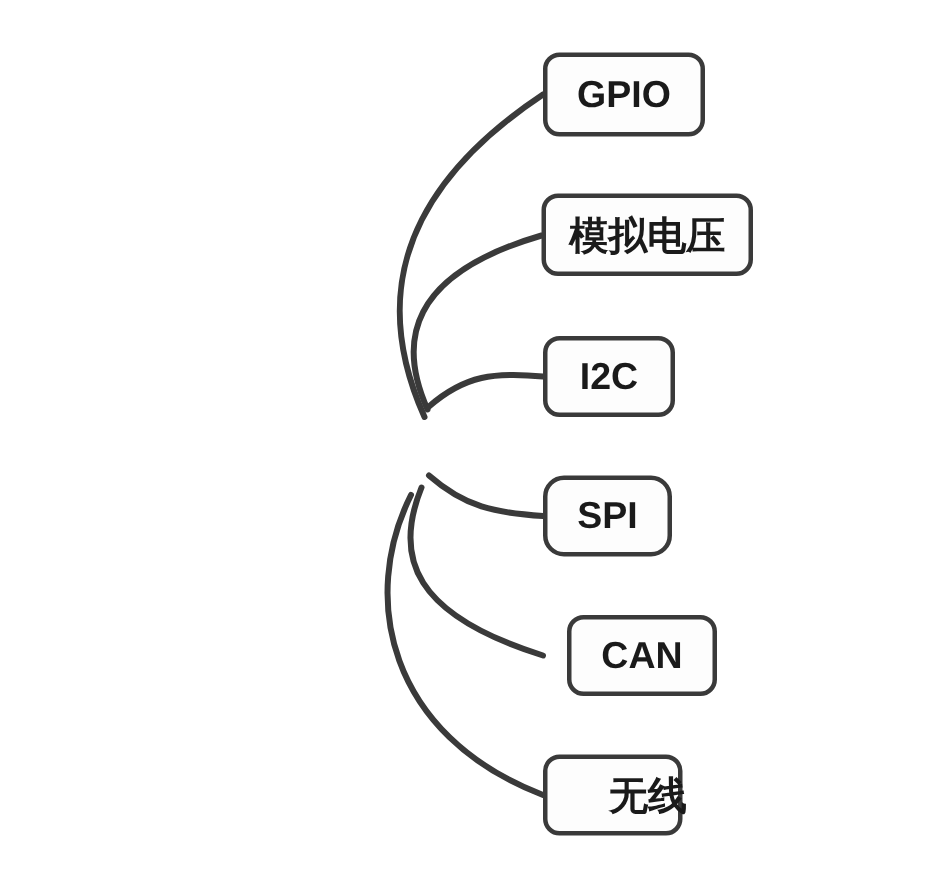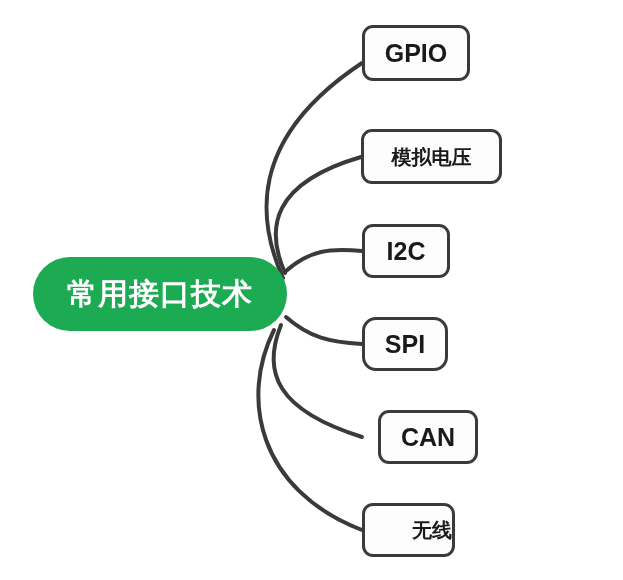--- a/index.html
+++ b/index.html
@@ -66,21 +66,21 @@
     z-index: 2;
   }
   .leaf-label {
     color: #1a1a1a;
     font-size: 25px;
     font-weight: bold;
     line-height: 1;
     white-space: nowrap;
   }
   .leaf-label.cjk {
-    font-size: 20px;
+    font-size: 26px;
   }
   .watermark {
     position: absolute;
     right: 11px;
     bottom: 9px;
     color: #e2e2e2;
     font-size: 17px;
     letter-spacing: 0.5px;
     white-space: nowrap;
     z-index: 4;
@@ -93,26 +93,23 @@
 
   <svg id="edges" viewBox="0 0 623 580" width="623" height="580" xmlns="http://www.w3.org/2000/svg">
       <path class="edge-path" d="M 283 278 C 258 222 246 140 362 63" stroke="#3a3a3a" stroke-width="4"></path>
       <path class="edge-path" d="M 285 273 C 265 228 272 183 361 157" stroke="#3a3a3a" stroke-width="4"></path>
       <path class="edge-path" d="M 286 271 C 310 250 330 248 362 251" stroke="#3a3a3a" stroke-width="4"></path>
       <path class="edge-path" d="M 286 317 C 310 338 330 342 362 344" stroke="#3a3a3a" stroke-width="4"></path>
       <path class="edge-path" d="M 281 325 C 262 372 276 410 362 437" stroke="#3a3a3a" stroke-width="4"></path>
       <path class="edge-path" d="M 274 330 C 240 398 258 490 362 530" stroke="#3a3a3a" stroke-width="4"></path>
     </svg>
 
-  <div class="root-node">
-    <span class="root-label">常用接口技术</span>
-  </div>
 
   <div id="leaf-container">
-      <div class="leaf-node" style="left: 362px; top: 25px; width: 108px; height: 56px;">
+      <div class="leaf-node" style="left: 362px; top: 35px; width: 108px; height: 56px;">
         <span class="leaf-label">GPIO</span>
       </div>
       <div class="leaf-node" style="left: 361px; top: 129px; width: 141px; height: 55px;">
         <span class="leaf-label cjk">模拟电压</span>
       </div>
       <div class="leaf-node" style="left: 362px; top: 224px; width: 88px; height: 54px; text-align: right;">
         <span class="leaf-label">I2C</span>
       </div>
       <div class="leaf-node" style="left: 362px; top: 317px; width: 86px; height: 54px; border-radius: 14px;">
         <span class="leaf-label">SPI</span>

